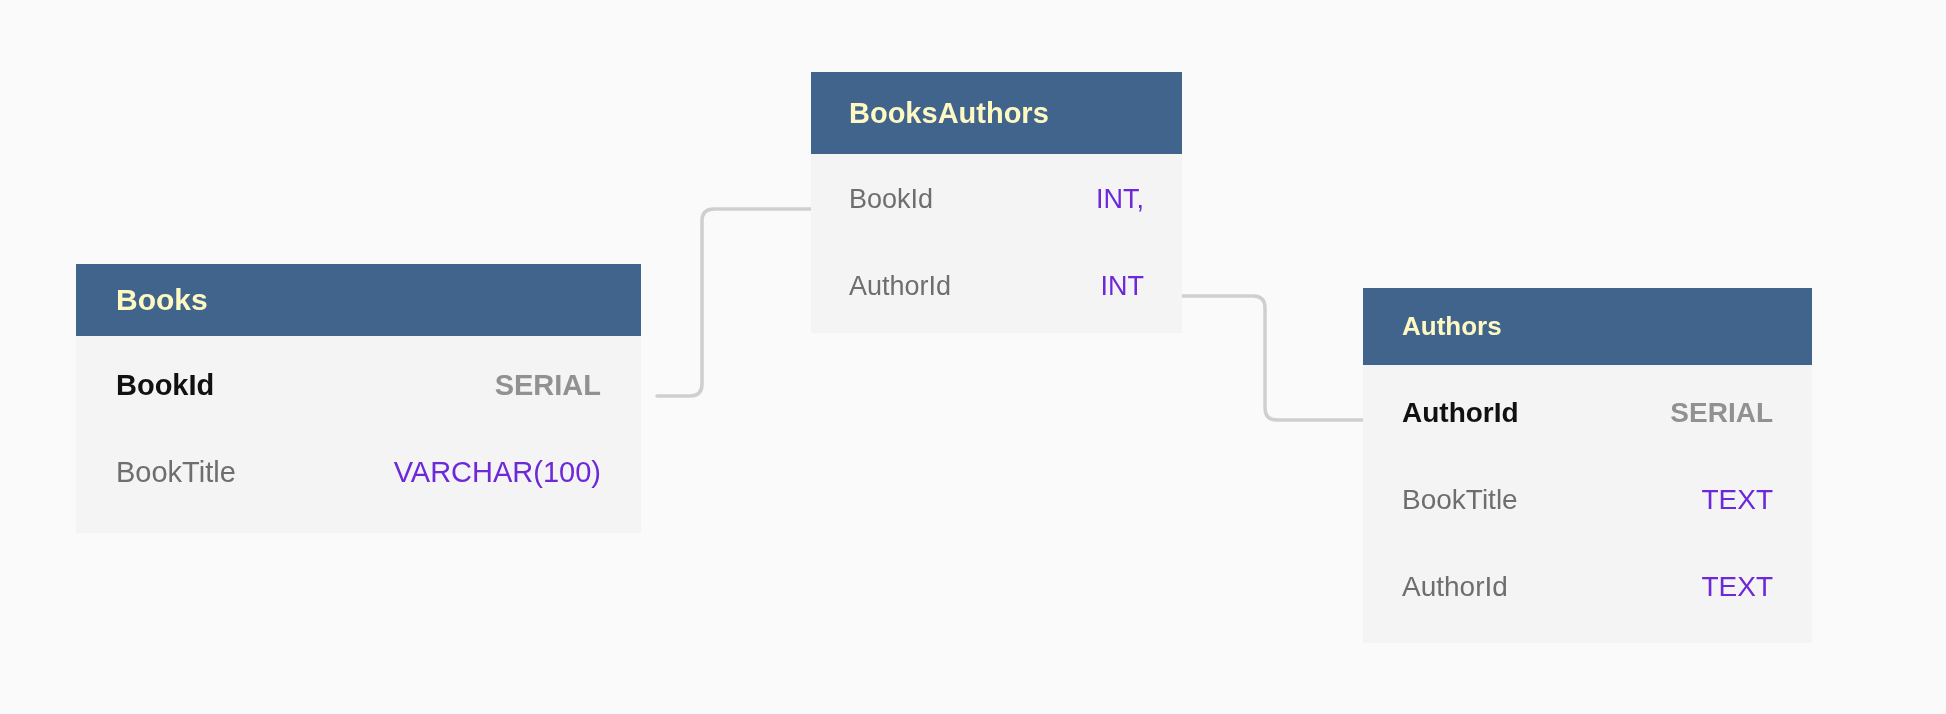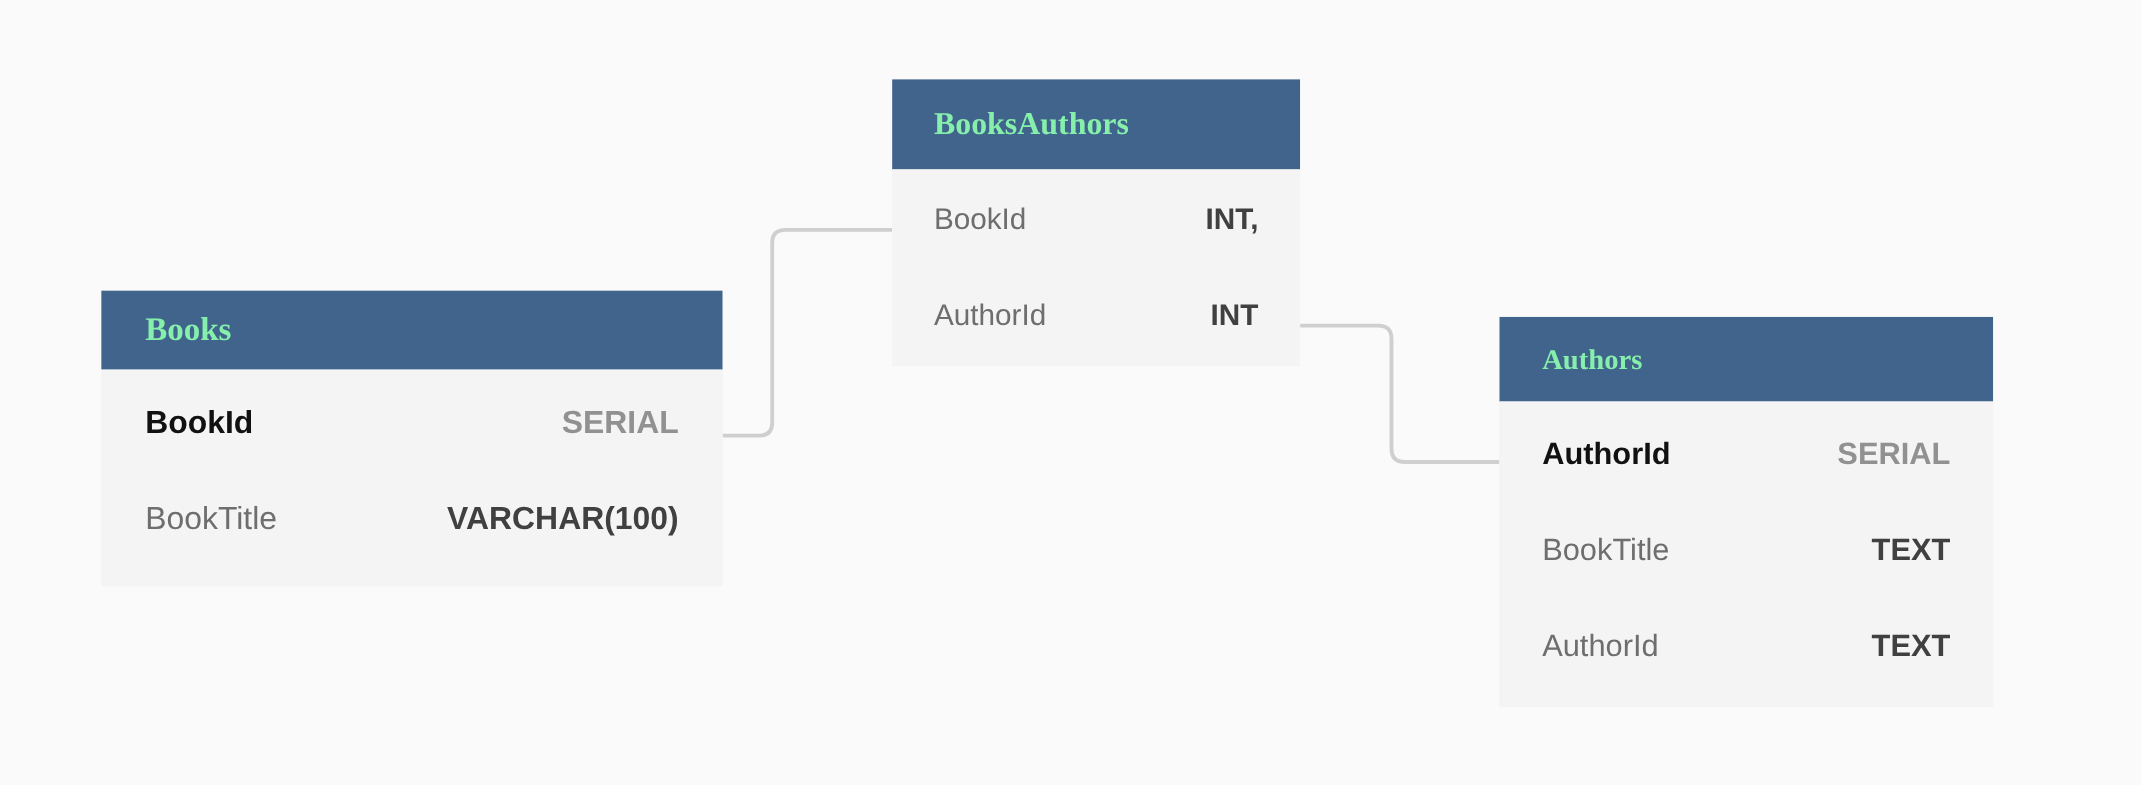--- a/index.html
+++ b/index.html
@@ -39,26 +39,25 @@
   .entity-table {
     position: absolute;
     z-index: 2;
     background: #f4f4f4;
     box-sizing: border-box;
     overflow: hidden;
   }
 
   .entity-header {
     background: #41648d;
-    color: #86efac;
+    color: #fef9c3;
     font-weight: bold;
     display: flex;
     align-items: center;
     box-sizing: border-box;
-    font-family: Liberation Serif, serif;
   }
 
   .entity-body {
     background: #f4f4f4;
     box-sizing: border-box;
     padding-top: 6px;
     padding-bottom: 10px;
   }
 
   .entity-row {
@@ -88,27 +87,27 @@
     font-weight: bold;
     color: #919191;
   }
 
   
   .entity-row.is-plain .col-name {
     font-weight: normal;
     color: #6e6e6e;
   }
   .entity-row.is-plain .col-type {
-    font-weight: bold;
-    color: #404040;
+    font-weight: normal;
+    color: #6d28d9;
   }
 
   
   #table-books {
-    left: 92px;
+    left: 76px;
     top: 264px;
     width: 565px;
     height: 269px;
   }
   #table-books .entity-header {
     height: 72px;
     padding: 0 40px;
     font-size: 30px;
   }
   #table-books .entity-body {

